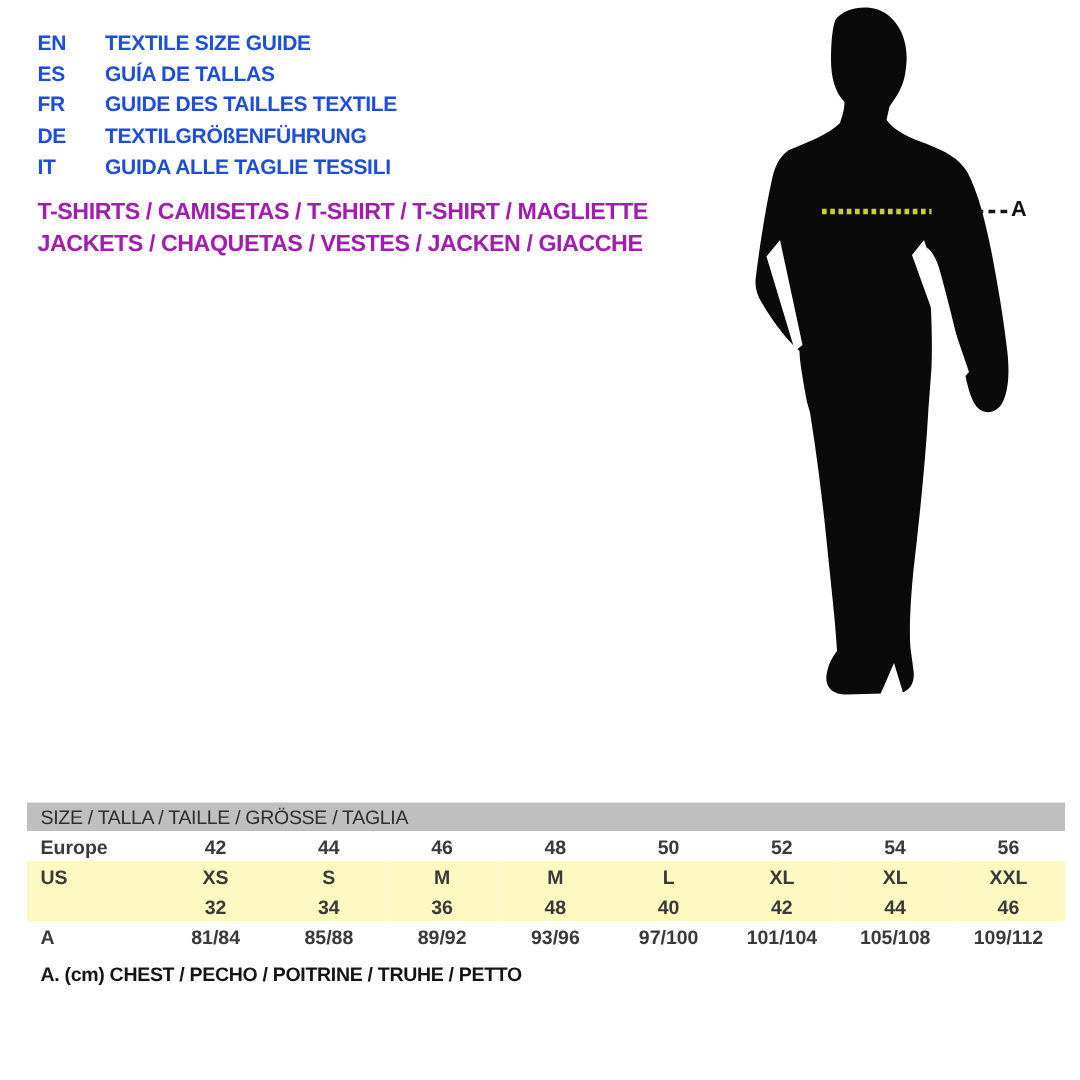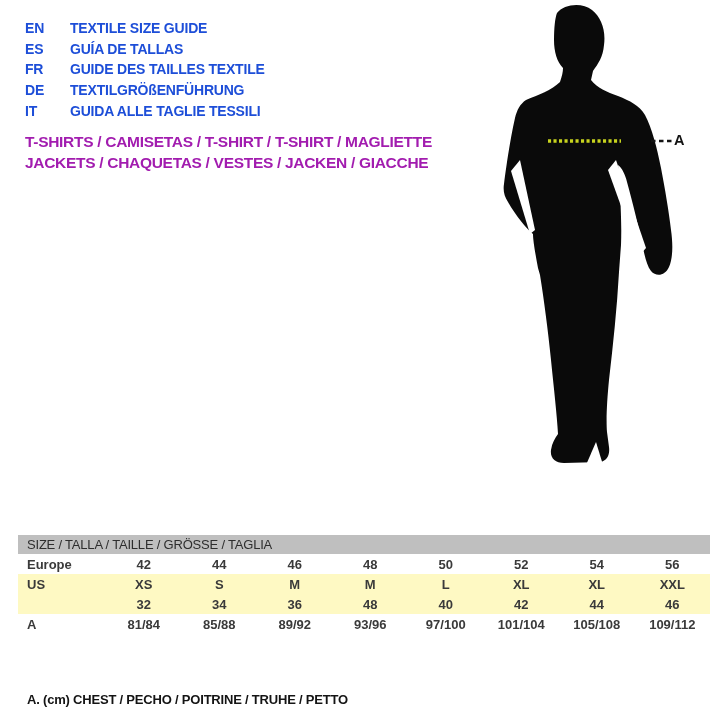--- a/index.html
+++ b/index.html
@@ -90,21 +90,21 @@
   }
   table.size-table td.row-label {
     text-align: left;
     padding-left: 9px;
   }
   tr.shaded td { background: #fef9c3; }
   
   .footnote {
     position: absolute;
     left: 27px;
-    top: 692px;
+    top: 642px;
     font-weight: bold;
     font-size: 13px;
     letter-spacing: -0.2px;
     color: #141414;
   }
 </style>
 </head>
 <body>
 
 <div class="page">

